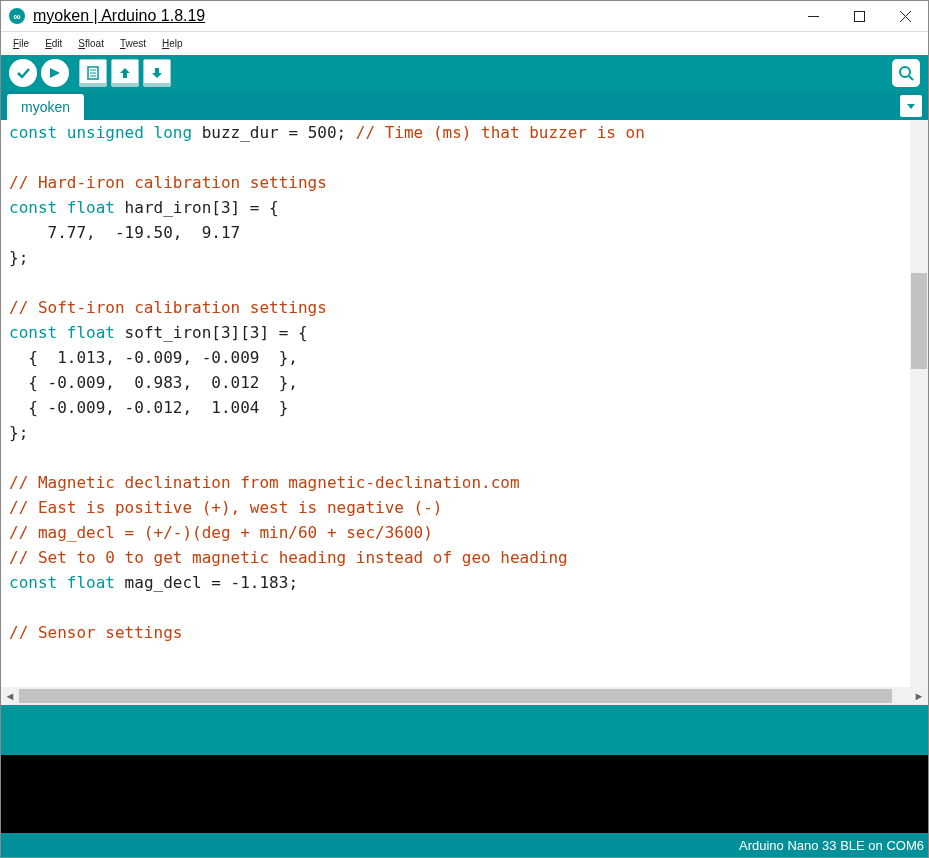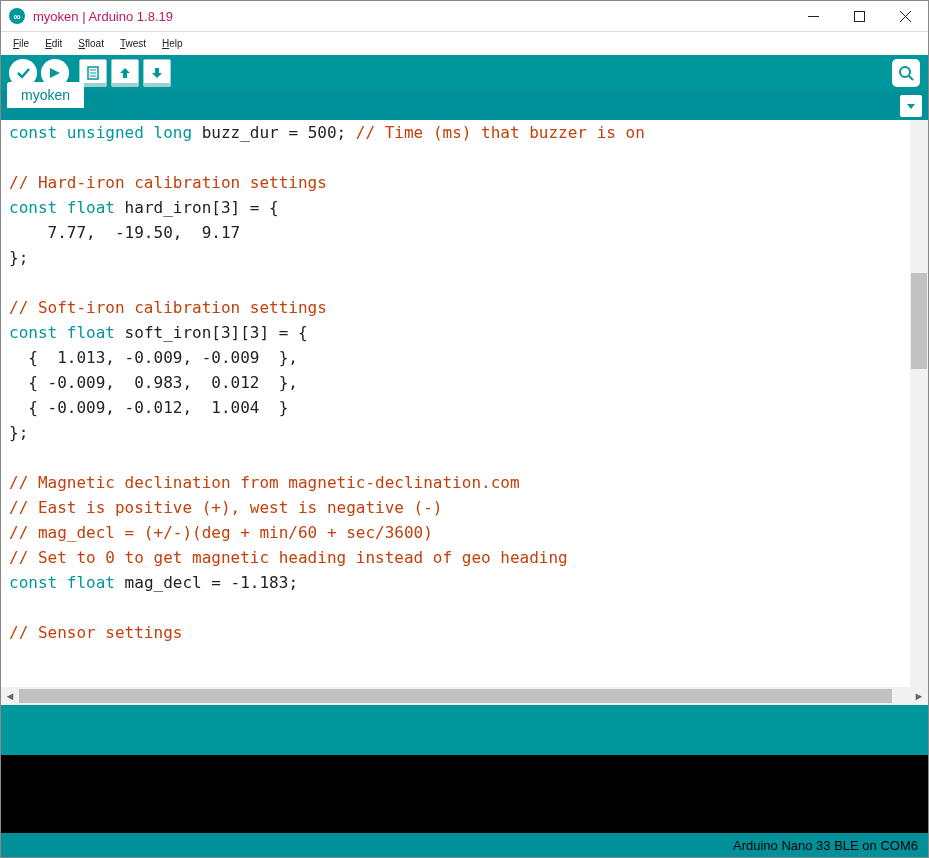--- a/index.html
+++ b/index.html
@@ -17,21 +17,21 @@
     height: 31px; display: flex; align-items: center;
     background: #fff; padding: 0 0 0 8px;
     border-bottom: 1px solid #ddd;
   }
   .titlebar .app-icon {
     width: 16px; height: 16px; border-radius: 50%;
     background: #00979c; margin-right: 8px;
     display: flex; align-items: center; justify-content: center;
   }
   .titlebar .app-icon::after { content:"∞"; color:#fff; font-size:10px; font-weight:bold; }
-  .titlebar .title { flex: 1; color: #be185d; font-size: 13px; }
+  .titlebar .title { flex: 1; color: #000000; font-size: 16px; text-decoration: underline; }
   .winbtns { display: flex; height: 100%; }
   .winbtn {
     width: 46px; display:flex; align-items:center; justify-content:center;
     font-family: "Segoe UI Symbol"; font-size: 11px; color:#222;
   }
   .winbtn svg { stroke:#222; stroke-width:1; fill:none; }
   
   .menubar {
     height: 23px; display: flex; align-items: center;
     padding: 0 4px; background:#fff; font-size:10px; color:#222;
@@ -54,21 +54,21 @@
   .tbtn.serial { background:#fff; border-radius:5px; width:28px; height:28px; }
   
   .tabbar {
     height: 29px; background:#009099;
     display:flex; align-items:flex-end; padding-left:6px;
     position:relative;
   }
   .tab {
     background:#fff; color:#00878f; font-size:14px;
     padding: 5px 14px 5px 14px; border-top-left-radius:3px; border-top-right-radius:3px;
-    margin-bottom:12px;
+    margin-bottom:0;
   }
   .tabmenu {
     position:absolute; right:6px; top:4px;
     width:22px; height:22px; background:#fff; border-radius:2px;
     display:flex; align-items:center; justify-content:center;
   }
   
   .editor-wrap {
     flex:1; min-height:0; display:flex; flex-direction:column;
     background:#fff;
@@ -100,23 +100,23 @@
   .hscroll .track { flex:1; position:relative; height:18px; }
   .hscroll .thumb { position:absolute; top:2px; height:14px; background:#c2c2c2; }
   
   .status {
     height: 50px; background:#00979c;
   }
   .console {
     height: 78px; background:#000;
   }
   .footer {
-    height: 24px; background:#009099; color:#000000;
+    height: 24px; background:#009099; color:#ffffff;
     display:flex; align-items:center; justify-content:flex-end;
-    padding: 0 10px; font-size:13px;
+    padding: 0 4px; font-size:13px;
   }
 </style>
 </head>
 <body>
 
 <div class="titlebar">
   <div class="app-icon"></div>
   <div class="title">myoken | Arduino 1.8.19</div>
   <div class="winbtns">
     <div class="winbtn">

